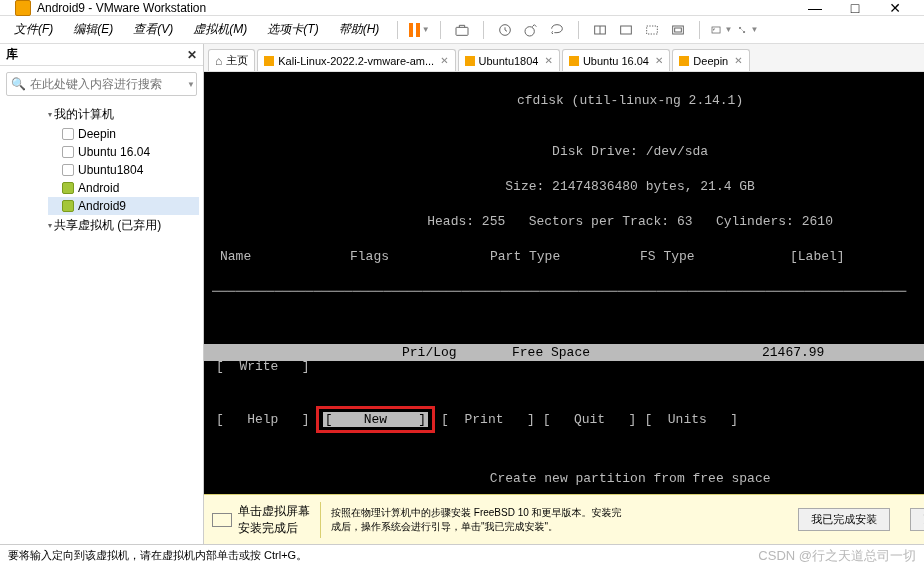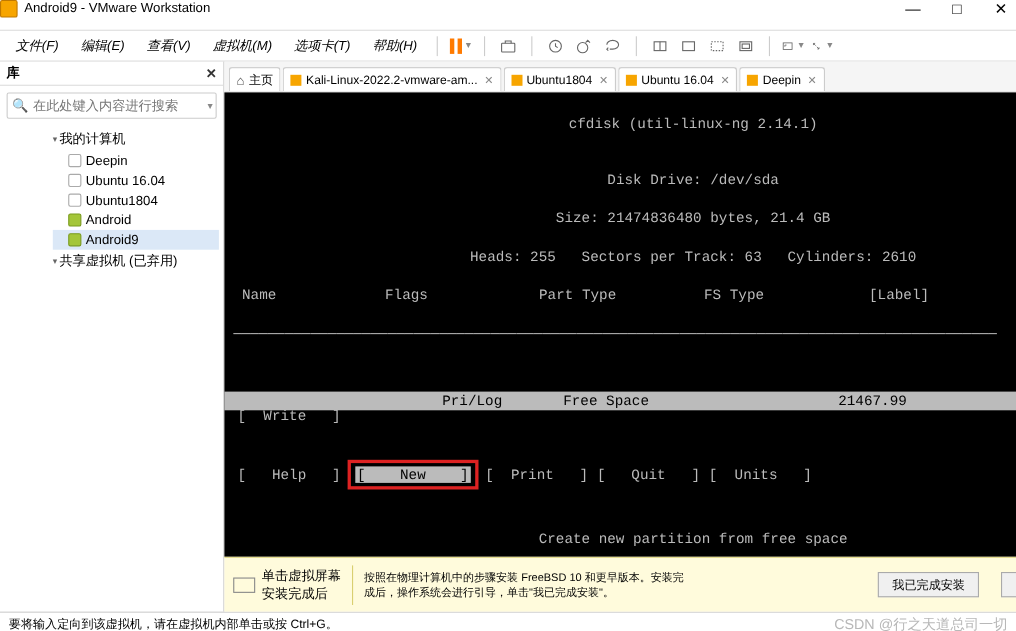--- a/index.html
+++ b/index.html
@@ -1,17 +1,17 @@
 <!DOCTYPE html>
 <html><head>
 <meta charset="utf-8">
 <style>
 * { margin: 0; padding: 0; box-sizing: border-box; }
 body { font-family: "Microsoft YaHei", sans-serif; font-size: 12px; background: #fff; color: #000; width: 924px; height: 574px; overflow: hidden; }
-.titlebar { height: 28px; display: flex; align-items: flex-start; padding: 0 0; border-bottom: 1px solid #ddd; }
+.titlebar { height: 16px; display: flex; align-items: center; padding: 0 15px; border-bottom: 1px solid #ddd; }
 .titlebar .icon { width: 16px; height: 16px; background: #f7a500; border: 1px solid #c07800; margin-right: 6px; display: inline-block; border-radius: 2px; }
 .titlebar .title { flex: 1; }
 .winbtns { display: flex; gap: 12px; font-family: Arial; font-size: 14px; }
 .winbtns span { width: 28px; text-align: center; cursor: default; }
 .menubar { height: 28px; display: flex; align-items: center; padding: 0 6px; border-bottom: 1px solid #ddd; gap: 4px; }
 .menubar .mitem { padding: 2px 8px; font-style: italic; }
 .tb-sep { width: 1px; height: 18px; background: #ccc; margin: 0 6px; }
 .tb-icon { width: 22px; height: 22px; display: inline-flex; align-items: center; justify-content: center; color: #666; }
 .tb-icon svg { width: 16px; height: 16px; stroke: #666; fill: none; stroke-width: 1.5; }
 .pause-icon { display: inline-flex; gap: 3px; }

